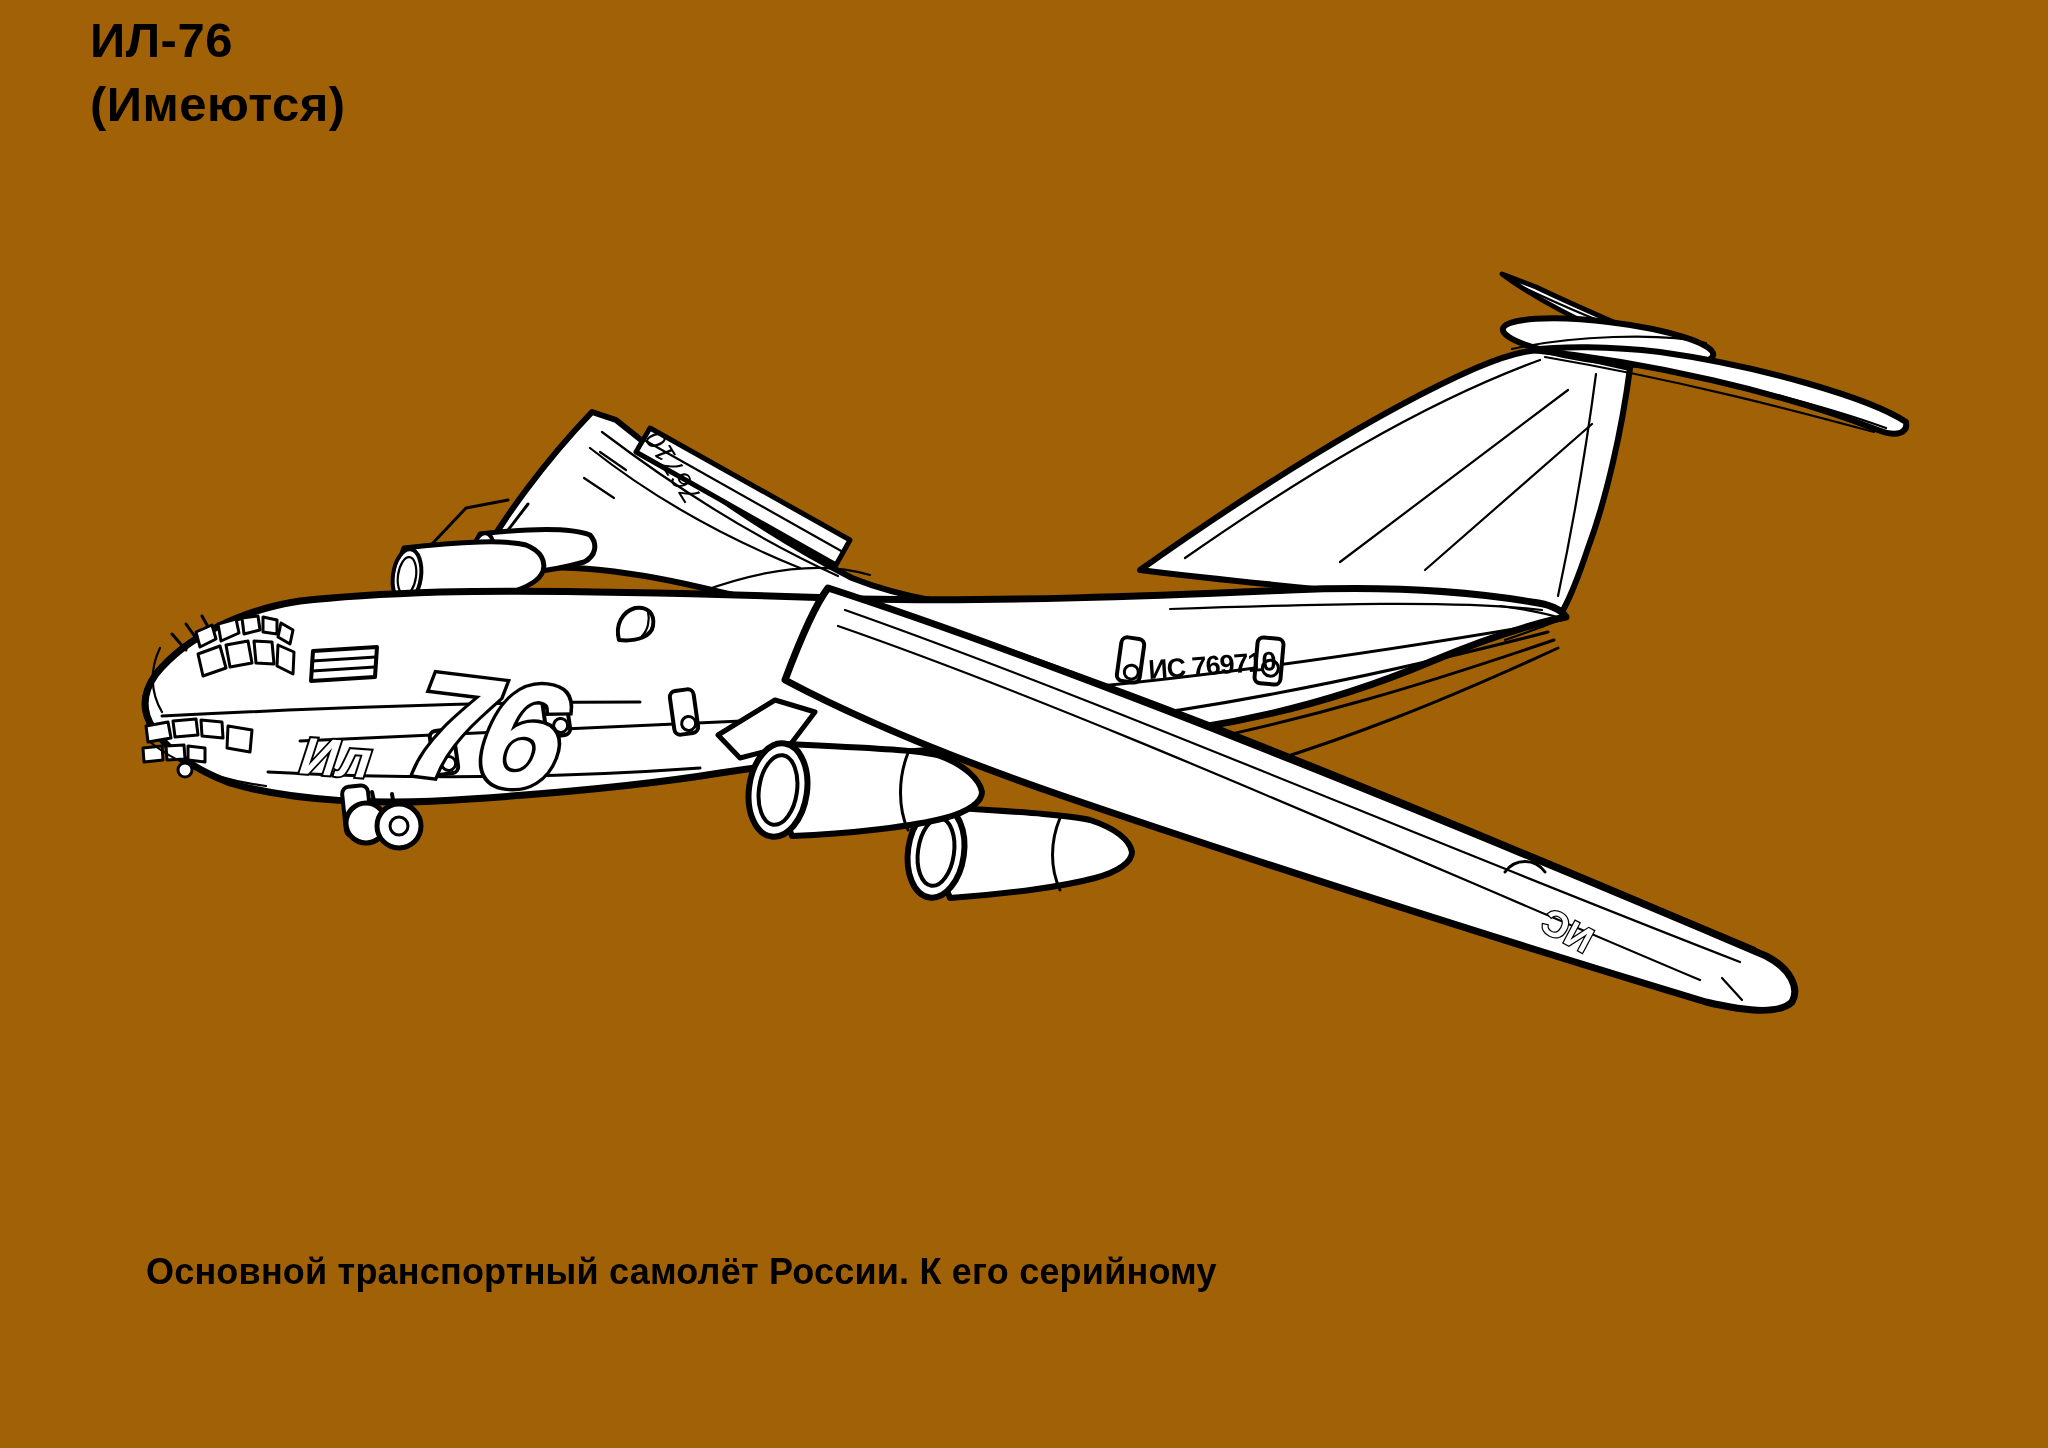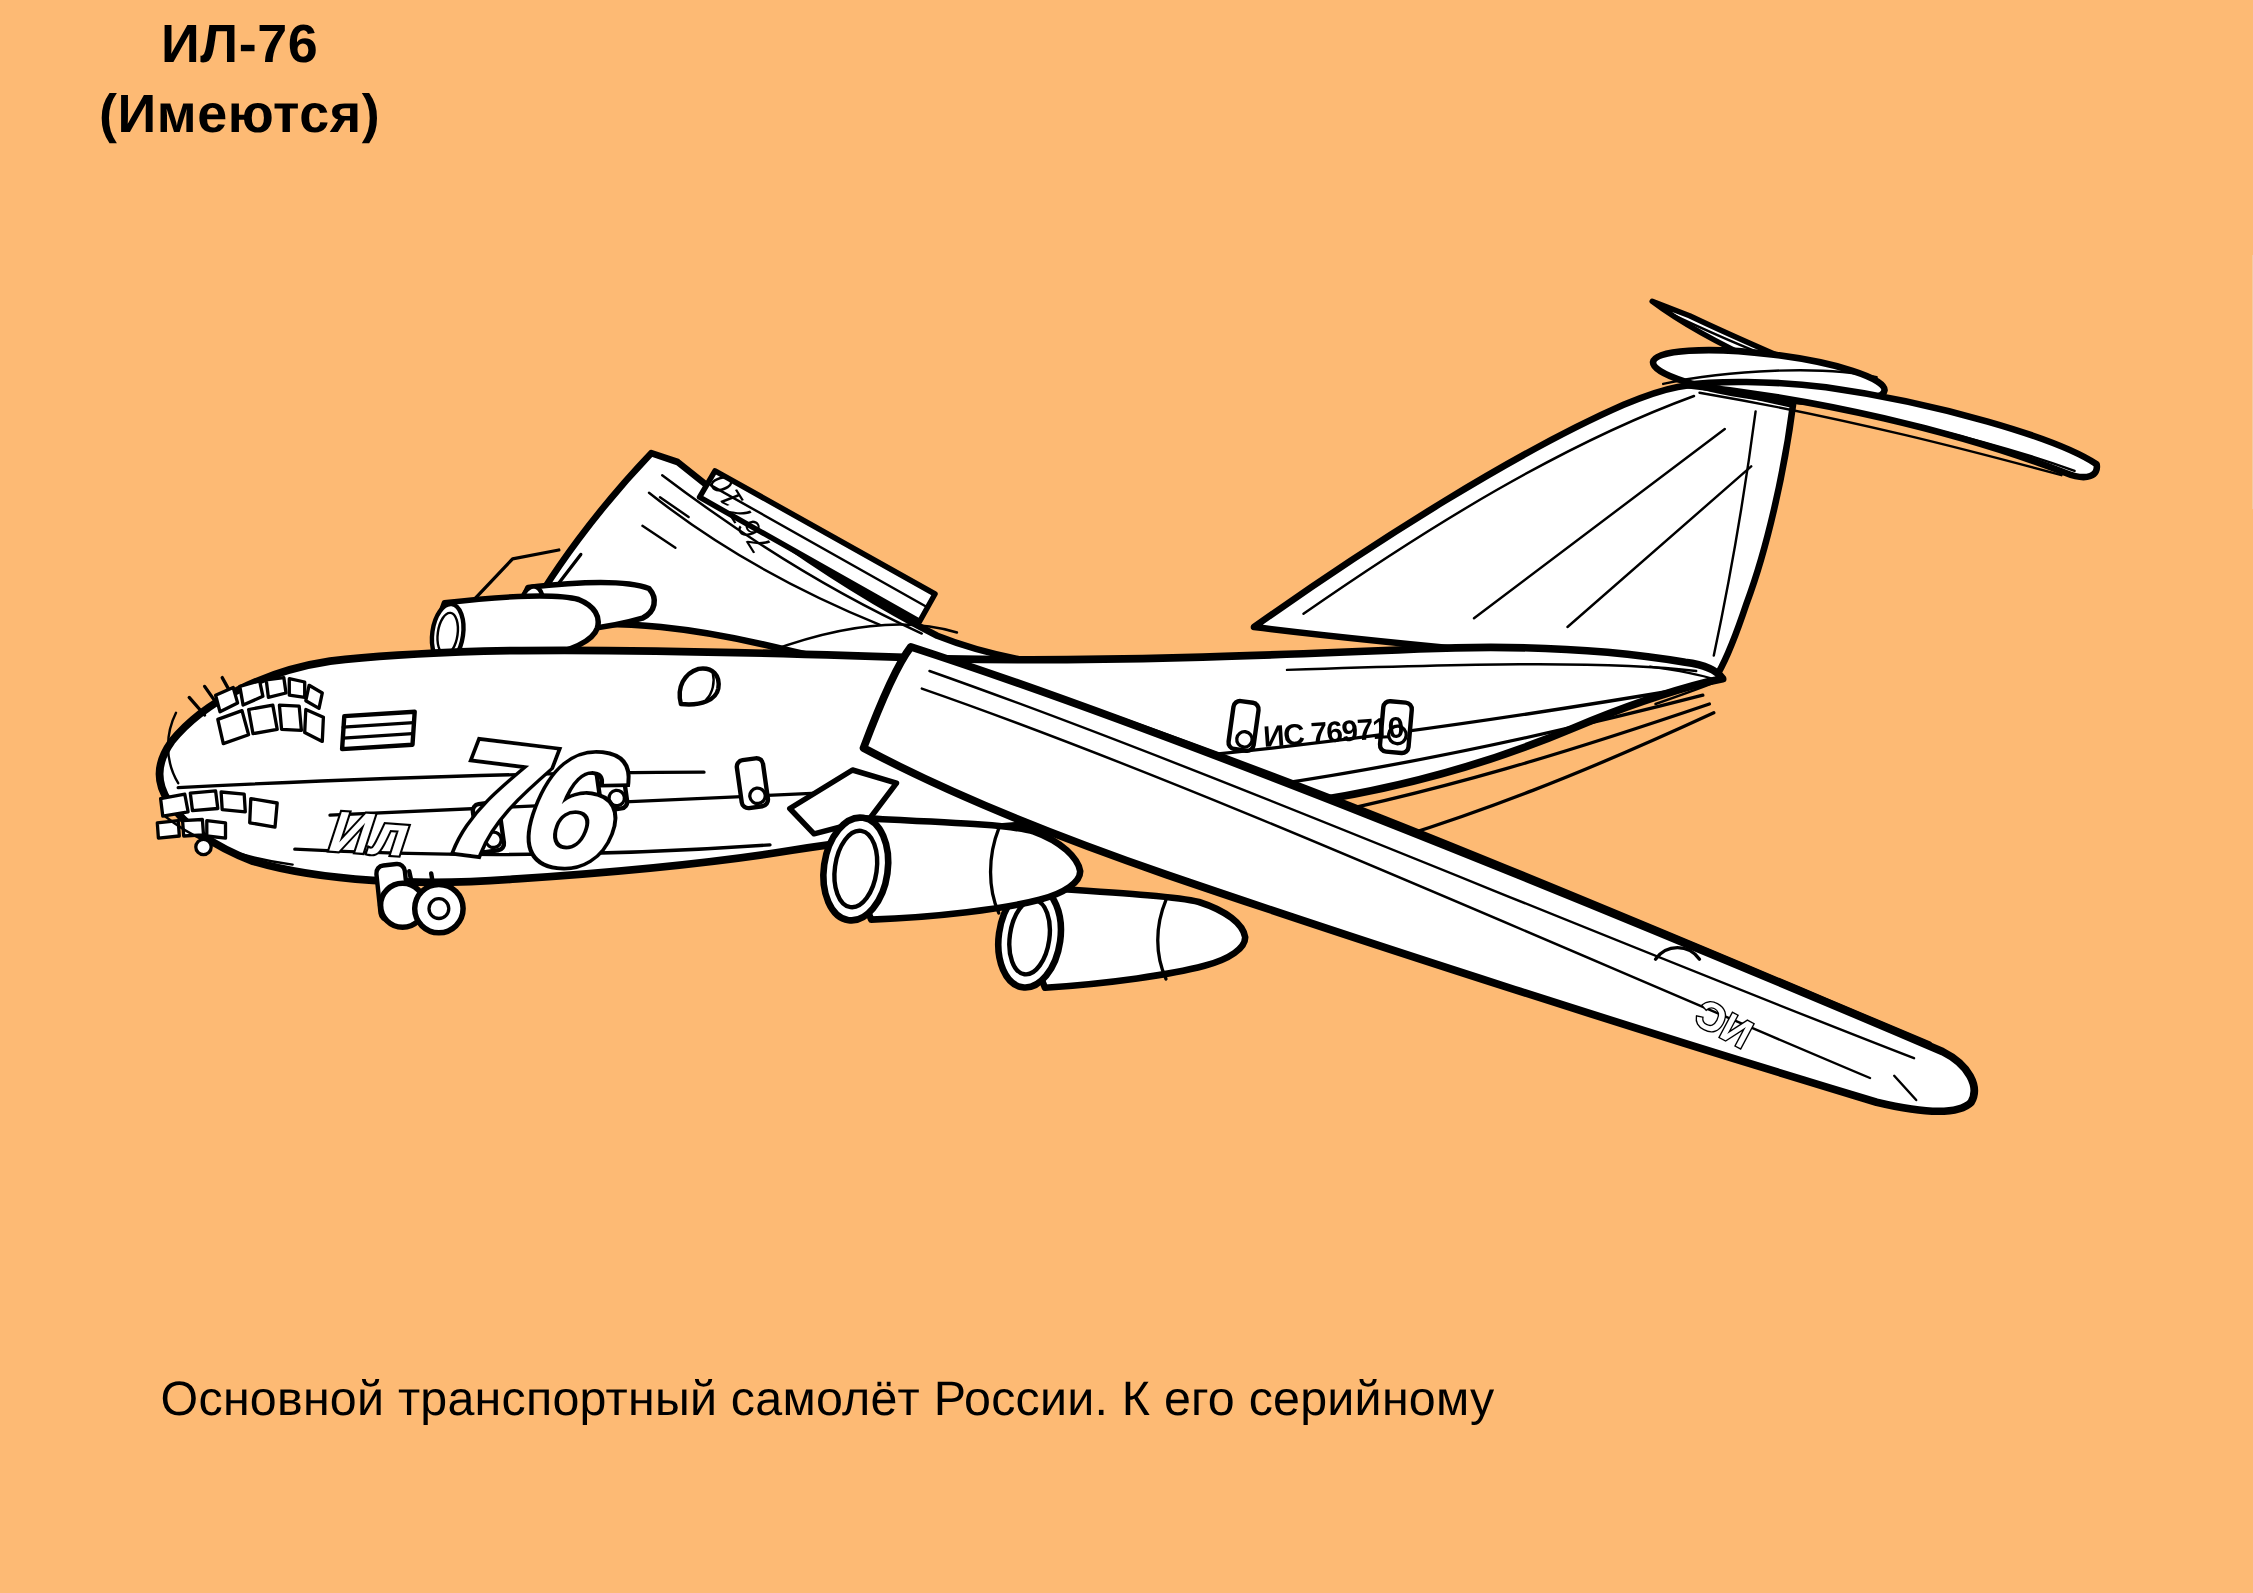--- a/index.html
+++ b/index.html
@@ -1,32 +1,31 @@
 <!DOCTYPE html>
 <html><head>
 <meta charset="utf-8">
 <style>
   html,body{margin:0;padding:0;background:#e8e8e8;}
   .page{
     position:relative;
     width:2048px;height:1448px;
-    background:#fdba74;
+    background:#a16207;
     overflow:hidden;
     font-family:"Liberation Sans", sans-serif;
     color:#000;
-    text-align:center;
   }
   .title{
     position:absolute;left:90px;top:8px;
     font-size:49px;font-weight:bold;line-height:64px;
     letter-spacing:0.5px;white-space:pre;
   }
   .caption{
     position:absolute;left:146px;top:1244px;
-    font-size:44px;font-weight:400;line-height:55px;
+    font-size:36px;font-weight:700;line-height:55px;
     letter-spacing:0.2px;white-space:pre;
   }
   .art{position:absolute;left:0;top:0;}
   .k{stroke:#000;fill:none;stroke-linecap:round;stroke-linejoin:round;}
   .w{fill:#ffffff;}
   .s7{stroke-width:7px;} .s6{stroke-width:6px;} .s5{stroke-width:5px;}
   .s4{stroke-width:4px;} .s3{stroke-width:3px;} .s2{stroke-width:2.2px;}
   .outline-num{paint-order:stroke;font-weight:bold;}
 </style>
 </head>

